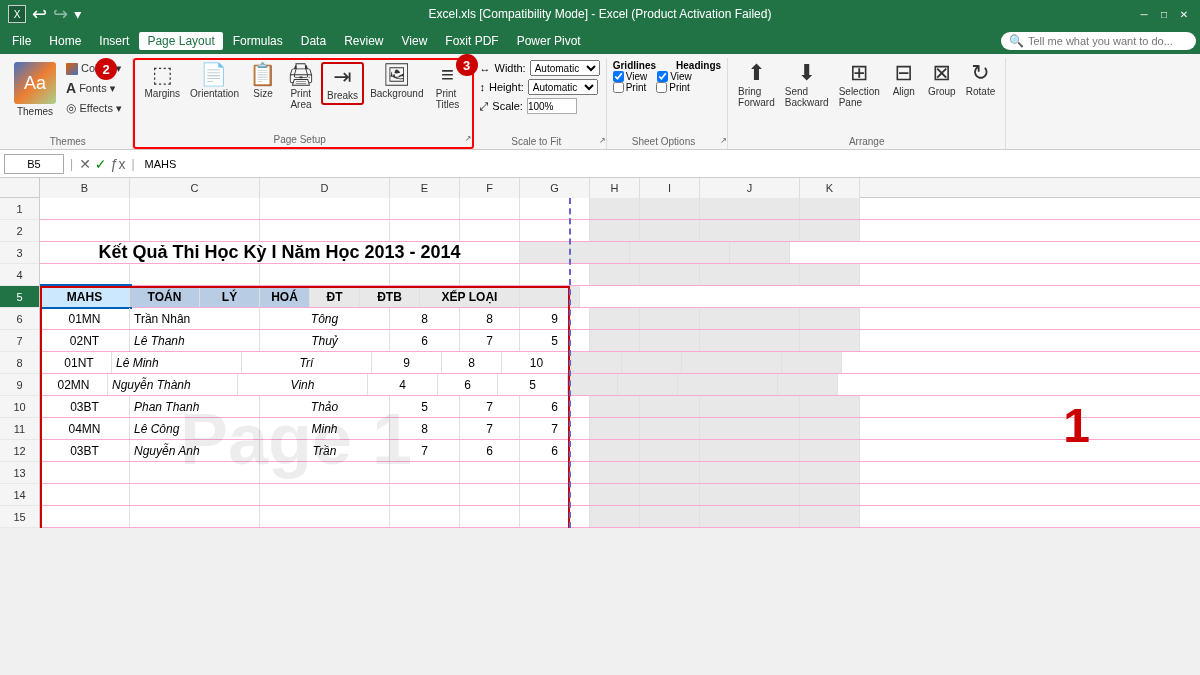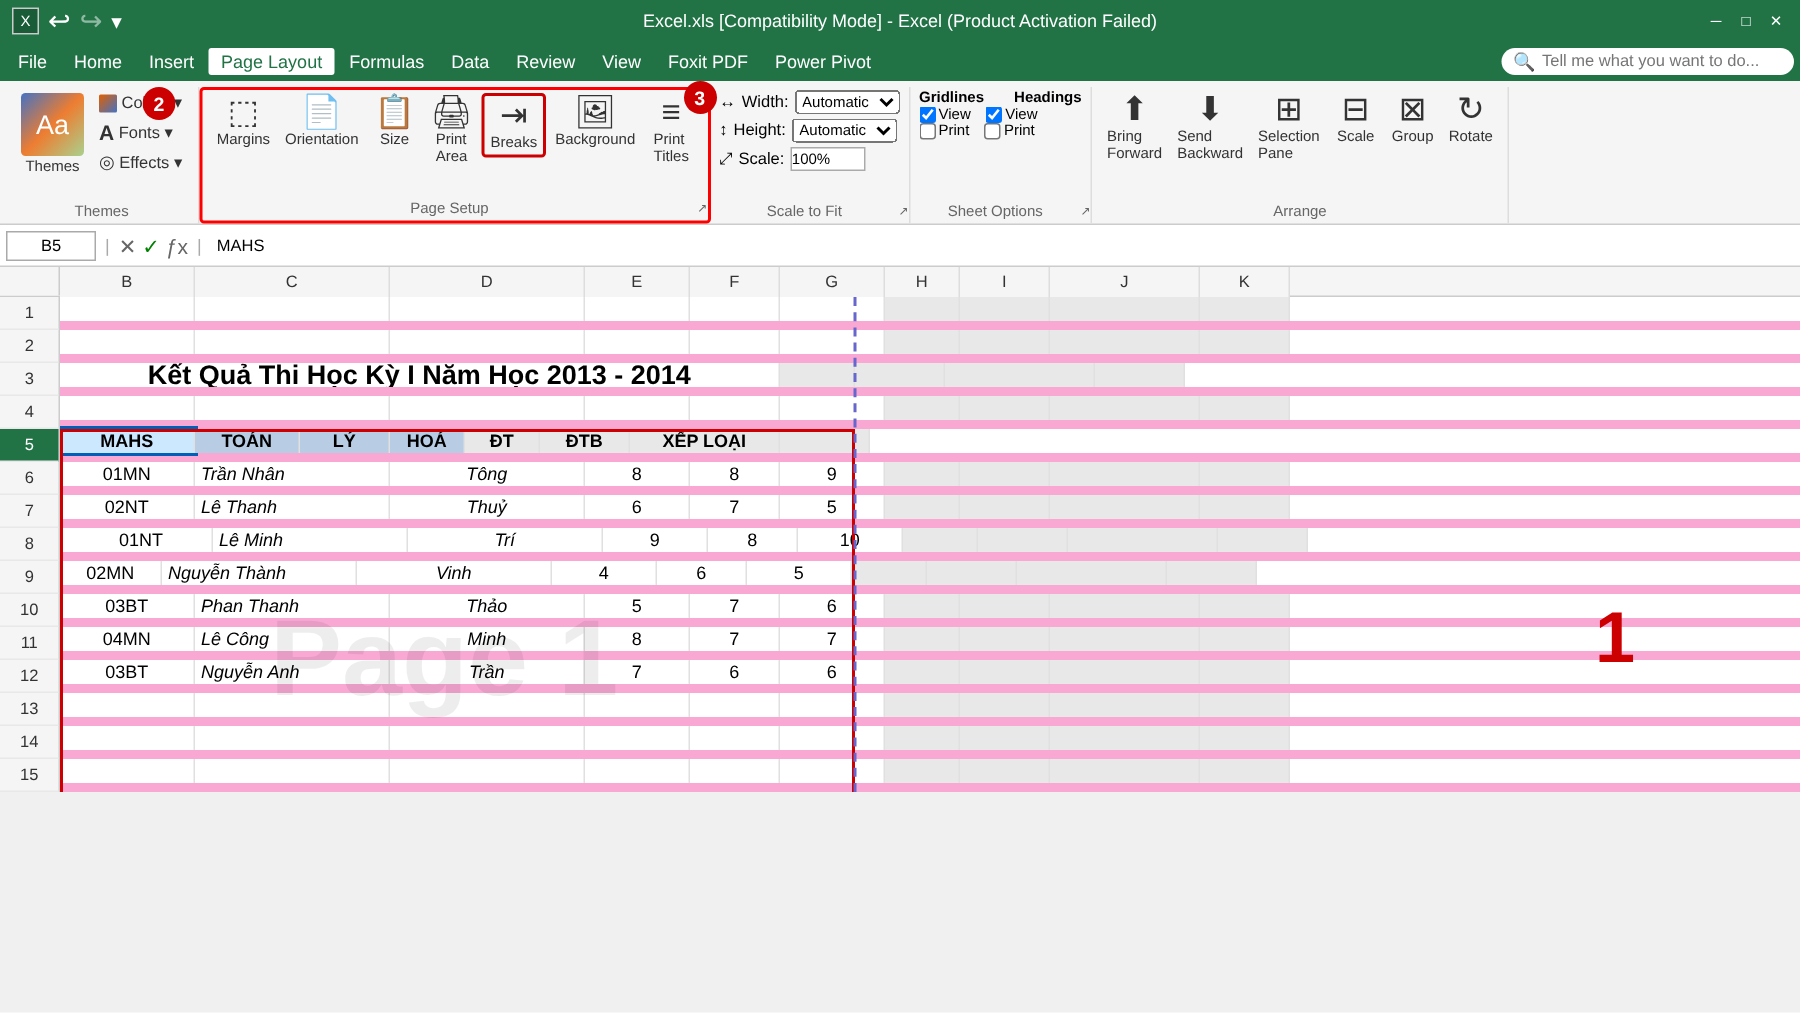--- a/index.html
+++ b/index.html
@@ -205,21 +205,21 @@
     .grid {
       flex: 1;
       display: flex;
       flex-direction: column;
       position: relative;
       overflow: hidden;
     }
     .grid-row {
       display: flex;
       height: 22px;
-      border-bottom: 6px solid #f9a8d4;
+      border-bottom: 1px solid #f9a8d4;
     }
     .cell {
       border-right: 1px solid #e0e0e0;
       display: flex;
       align-items: center;
       padding: 0 4px;
       font-size: 12px;
       white-space: nowrap;
       overflow: hidden;
       position: relative;
@@ -413,21 +413,21 @@
       <div class="ribbon-btn">
         <span class="icon">⬇</span>
         <span class="label">Send<br>Backward</span>
       </div>
       <div class="ribbon-btn">
         <span class="icon">⊞</span>
         <span class="label">Selection<br>Pane</span>
       </div>
       <div class="ribbon-btn">
         <span class="icon">⊟</span>
-        <span class="label">Scale</span>
+        <span class="label">Align</span>
       </div>
       <div class="ribbon-btn">
         <span class="icon">⊠</span>
         <span class="label">Group</span>
       </div>
       <div class="ribbon-btn">
         <span class="icon">↻</span>
         <span class="label">Rotate</span>
       </div>
     </div>
@@ -547,21 +547,21 @@
         <div class="cell header-cell" style="width:60px;">LÝ</div>
         <div class="cell header-cell" style="width:50px;">HOÁ</div>
         <div class="cell header-cell" style="width:50px;background:#e8e8e8;">ĐT</div>
         <div class="cell header-cell" style="width:60px;background:#e8e8e8;">ĐTB</div>
         <div class="cell header-cell" style="width:100px;background:#e8e8e8;">XẾP LOẠI</div>
         <div class="cell" style="width:60px;background:#e8e8e8;"></div>
       </div>
 
       <div class="grid-row">
         <div class="cell" style="width:90px;justify-content:center;">01MN</div>
-        <div class="cell" style="width:130px;font-style:italic;">Trần Nhân</div>
+        <div class="cell" style="width:130px;">Trần Nhân</div>
         <div class="cell" style="width:130px;font-style:italic;justify-content:center;">Tông</div>
         <div class="cell" style="width:70px;justify-content:center;">8</div>
         <div class="cell" style="width:60px;justify-content:center;">8</div>
         <div class="cell" style="width:70px;justify-content:center;">9</div>
         <div class="cell" style="width:50px;background:#e8e8e8;"></div>
         <div class="cell" style="width:60px;background:#e8e8e8;"></div>
         <div class="cell" style="width:100px;background:#e8e8e8;"></div>
         <div class="cell" style="width:60px;background:#e8e8e8;"></div>
       </div>
 
@@ -572,21 +572,21 @@
         <div class="cell" style="width:70px;justify-content:center;">6</div>
         <div class="cell" style="width:60px;justify-content:center;">7</div>
         <div class="cell" style="width:70px;justify-content:center;">5</div>
         <div class="cell" style="width:50px;background:#e8e8e8;"></div>
         <div class="cell" style="width:60px;background:#e8e8e8;"></div>
         <div class="cell" style="width:100px;background:#e8e8e8;"></div>
         <div class="cell" style="width:60px;background:#e8e8e8;"></div>
       </div>
 
       <div class="grid-row">
-        <div class="cell" style="width:102px;justify-content:center;padding-left:11px;">01NT</div>
+        <div class="cell" style="width:72px;justify-content:center;padding-left:11px;">01NT</div>
         <div class="cell" style="width:130px;font-style:italic;">Lê Minh</div>
         <div class="cell" style="width:130px;font-style:italic;justify-content:center;">Trí</div>
         <div class="cell" style="width:70px;justify-content:center;">9</div>
         <div class="cell" style="width:60px;justify-content:center;">8</div>
         <div class="cell" style="width:70px;justify-content:center;">10</div>
         <div class="cell" style="width:50px;background:#e8e8e8;"></div>
         <div class="cell" style="width:60px;background:#e8e8e8;"></div>
         <div class="cell" style="width:100px;background:#e8e8e8;"></div>
         <div class="cell" style="width:60px;background:#e8e8e8;"></div>
       </div>

